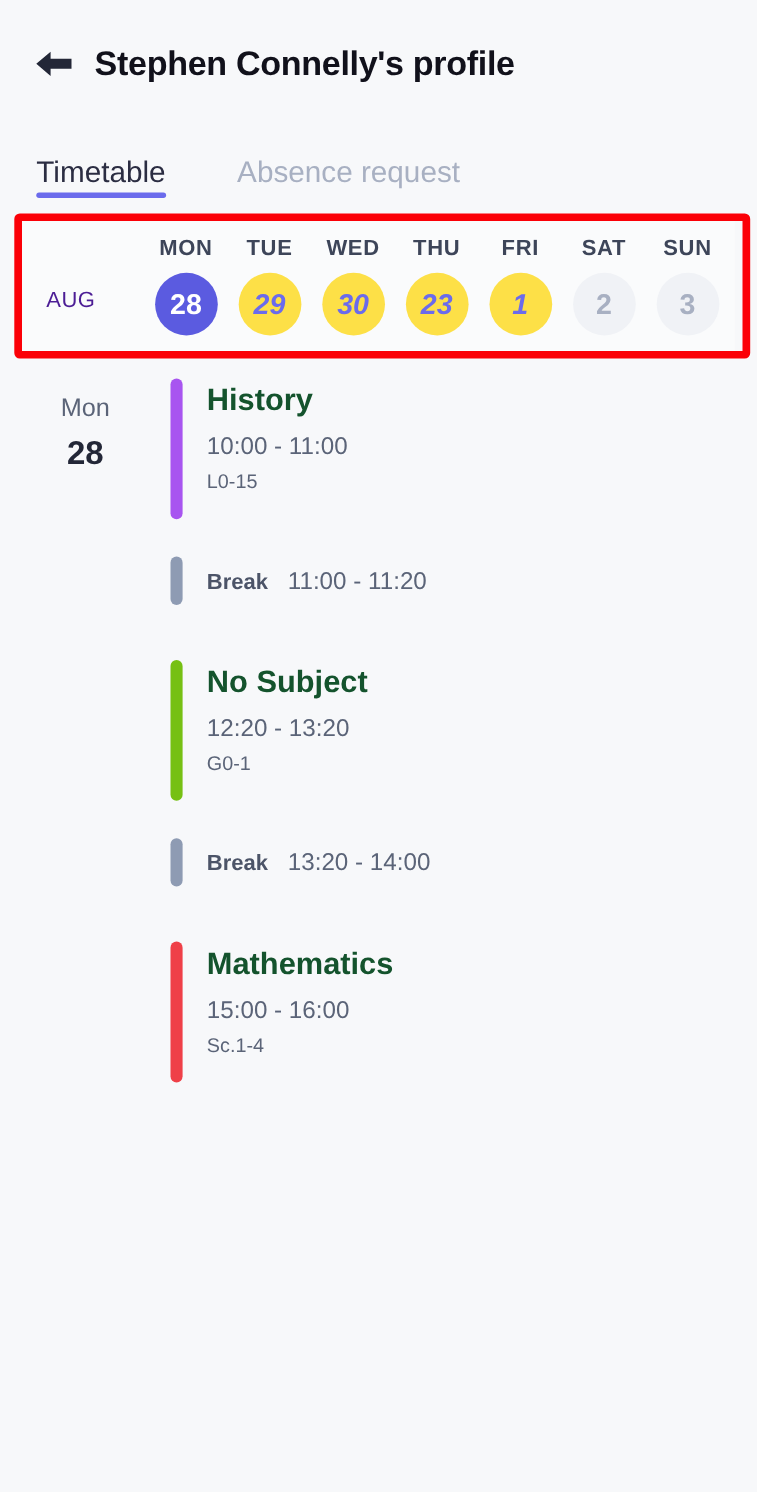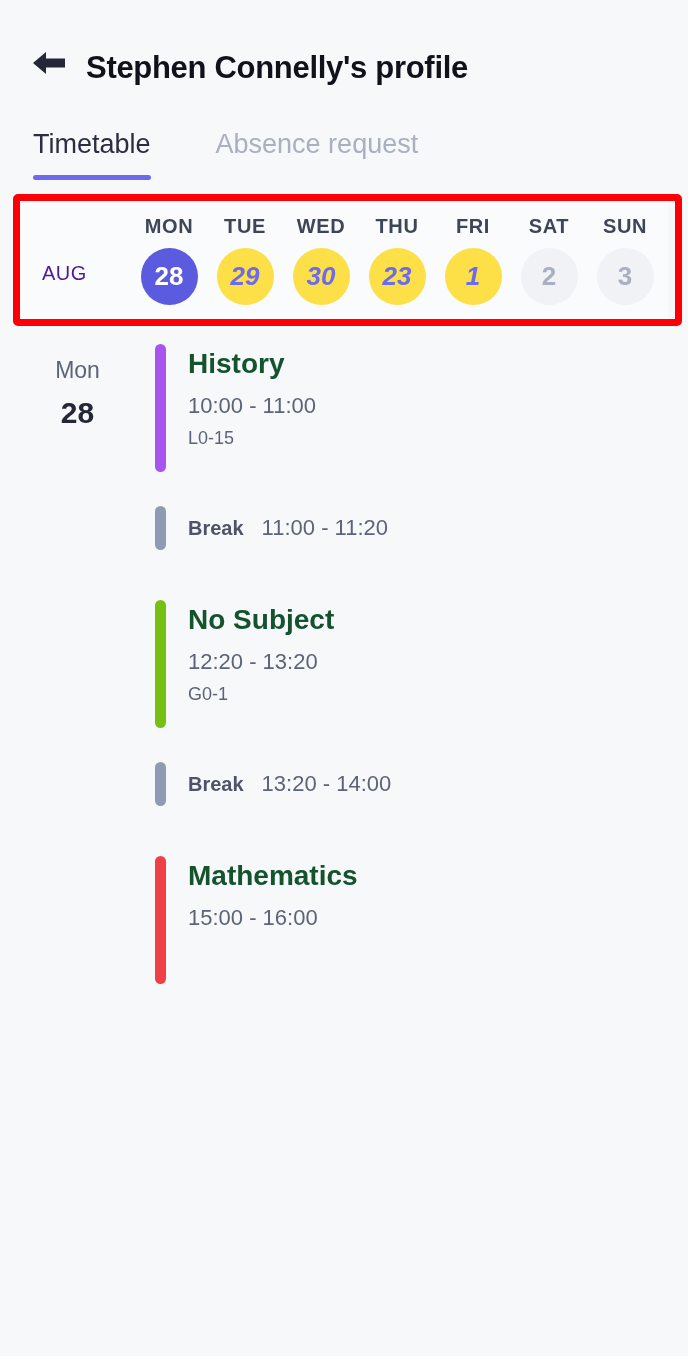--- a/index.html
+++ b/index.html
@@ -12,21 +12,21 @@
     background: #f7f8fa;
     font-family: "Liberation Sans", sans-serif;
     -webkit-font-smoothing: antialiased;
     overflow: hidden;
     position: relative;
   }
 
   
   .header {
     display: flex;
-    align-items: flex-end;
+    align-items: center;
     padding: 30px 4px 0 30px;
     height: 56px;
   }
   .back-btn {
     width: 46px;
     height: 46px;
     display: flex;
     align-items: center;
     justify-content: flex-start;
     cursor: pointer;
@@ -47,21 +47,21 @@
     display: flex;
     align-items: flex-end;
     padding-left: 33px;
     margin-top: 36px;
     height: 58px;
     gap: 65px;
   }
   .tab {
     position: relative;
     font-size: 27px;
-    padding-bottom: 20px;
+    padding-bottom: 8px;
     cursor: pointer;
     white-space: nowrap;
   }
   .tab.active {
     color: #2b2d42;
     font-weight: normal;
   }
   .tab.inactive {
     color: #a8b0c2;
   }
@@ -346,17 +346,18 @@
         <div class="break-time">13:20 - 14:00</div>
       </div>
     </div>
 
 
     <div class="entry">
       <div class="bar" style="background:#ef4048; height:128px;"></div>
       <div class="entry-body">
         <div class="entry-title">Mathematics</div>
         <div class="entry-time">15:00 - 16:00</div>
+        <div class="entry-room">Sc.1-4</div>
       </div>
     </div>
 
   </div>
 </div>
 
 </body></html>

